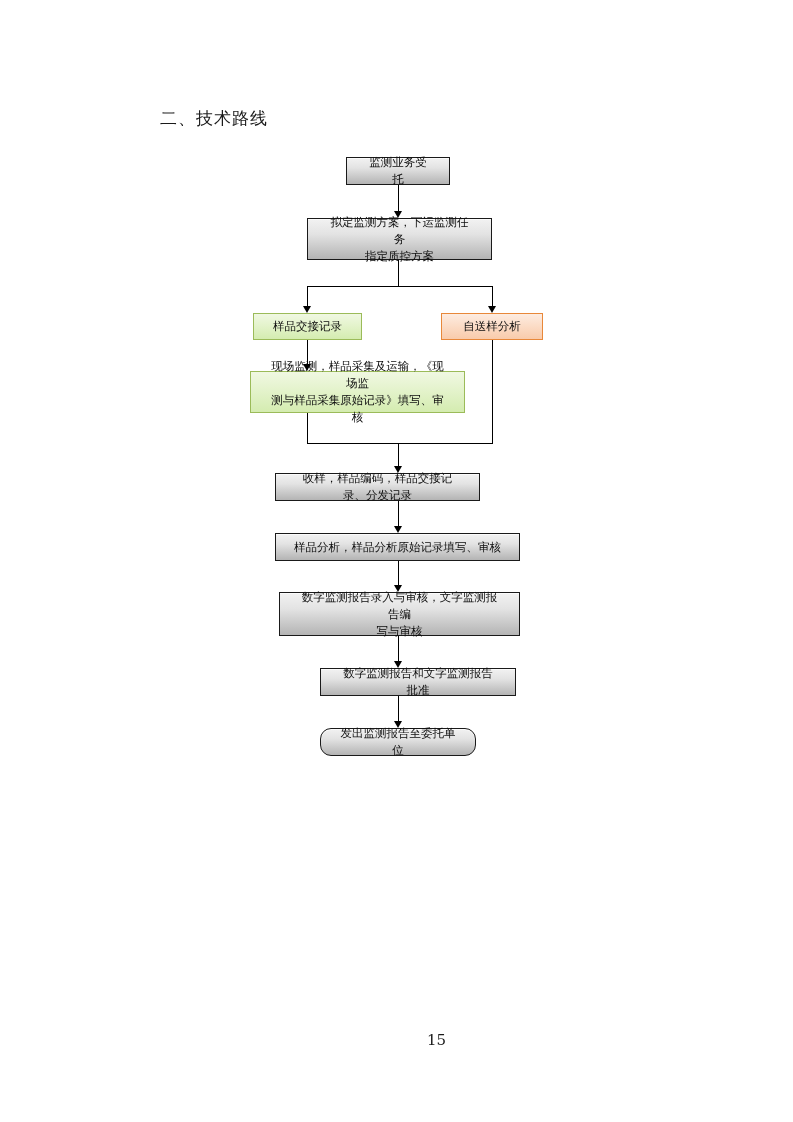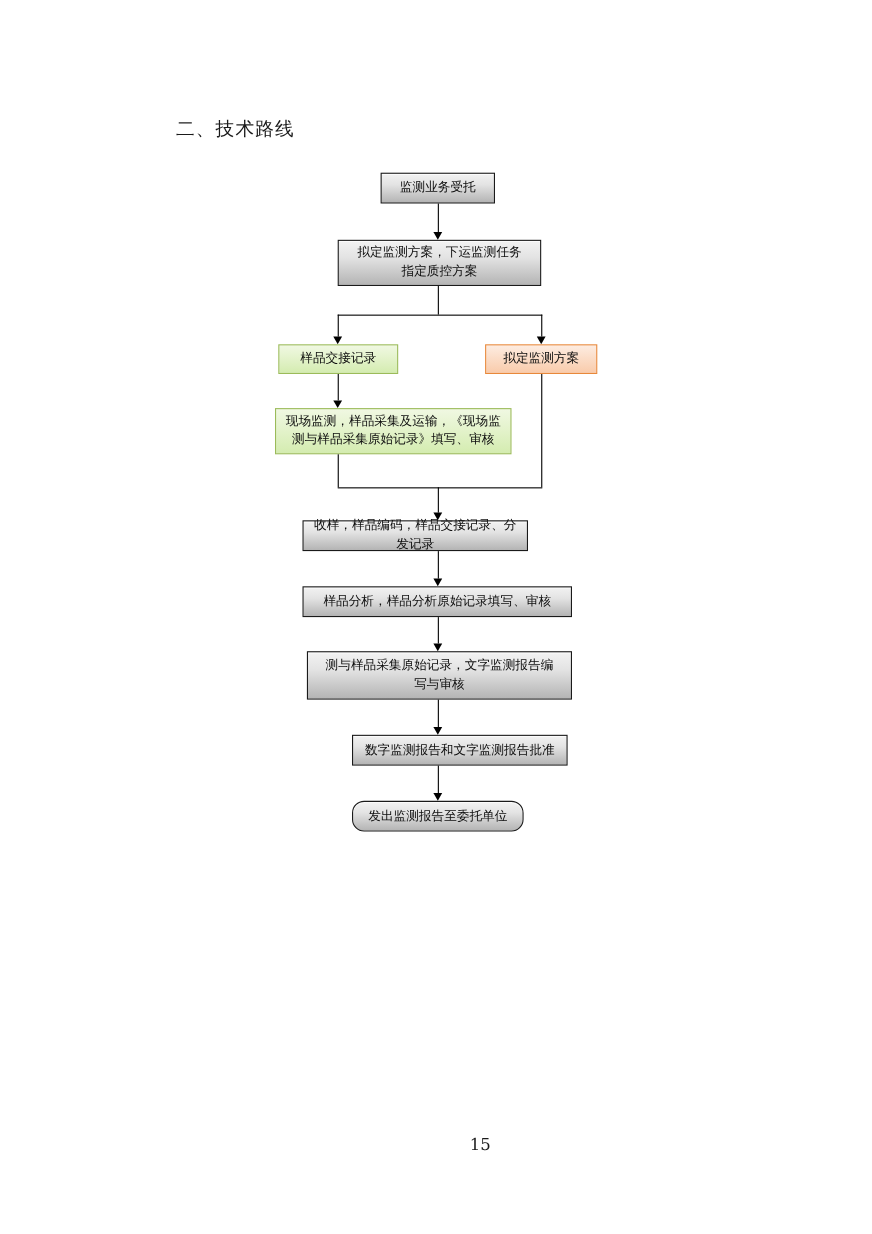--- a/index.html
+++ b/index.html
@@ -41,21 +41,21 @@
     position: absolute;
     box-sizing: border-box;
     display: flex;
     align-items: center;
     justify-content: center;
     text-align: center;
     font-family: Liberation Sans, sans-serif;
     font-size: 11.5px;
     line-height: 17px;
     color: #0d0d0d;
-    padding: 2px 6px;
+    padding: 2px 18px;
     white-space: pre-line;
   }
 
   .node.gray {
     background: linear-gradient(to bottom, #f2f2f2 0%, #e3e3e3 38%, #c9c9c9 72%, #b4b4b4 100%);
     border: 1px solid #1a1a1a;
     box-shadow: inset 0 1px 0 #fbfbfb;
   }
 
   .node.green {
@@ -108,30 +108,30 @@
 
   <div id="heading">二、技术路线</div>
 
   <div class="node gray" style="left:346px; top:157px; width:104px; height:28px;">监测业务受托</div>
 
   <div class="node gray" style="left:307px; top:218px; width:185px; height:42px;">拟定监测方案，下运监测任务
 指定质控方案</div>
 
   <div class="node green" style="left:253px; top:313px; width:109px; height:27px;">样品交接记录</div>
 
-  <div class="node orange" style="left:441px; top:313px; width:102px; height:27px;">拟定监测方案</div>
+  <div class="node orange" style="left:441px; top:313px; width:102px; height:27px;">自送样分析</div>
 
   <div class="node green" style="left:250px; top:371px; width:215px; height:42px;">现场监测，样品采集及运输，《现场监
 测与样品采集原始记录》填写、审核</div>
 
   <div class="node gray" style="left:275px; top:473px; width:205px; height:28px;">收样，样品编码，样品交接记录、分发记录</div>
 
   <div class="node gray" style="left:275px; top:533px; width:245px; height:28px;">样品分析，样品分析原始记录填写、审核</div>
 
-  <div class="node gray" style="left:279px; top:592px; width:241px; height:44px;">测与样品采集原始记录，文字监测报告编
+  <div class="node gray" style="left:279px; top:592px; width:241px; height:44px;">数字监测报告录入与审核，文字监测报告编
 写与审核</div>
 
   <div class="node gray" style="left:300px; top:668px; width:196px; height:28px;margin-left:20px;">数字监测报告和文字监测报告批准</div>
 
   <div class="node gray" style="left:320px; top:728px; width:156px; height:28px;border-radius:11px;">发出监测报告至委托单位</div>
 
   <div class="vline" style="left:398px; top:185px; height:26px;"></div>
   <div class="arrow" style="left:393.5px; top:211px;"></div>
 
   <div class="vline" style="left:398px; top:260px; height:26px;"></div>

